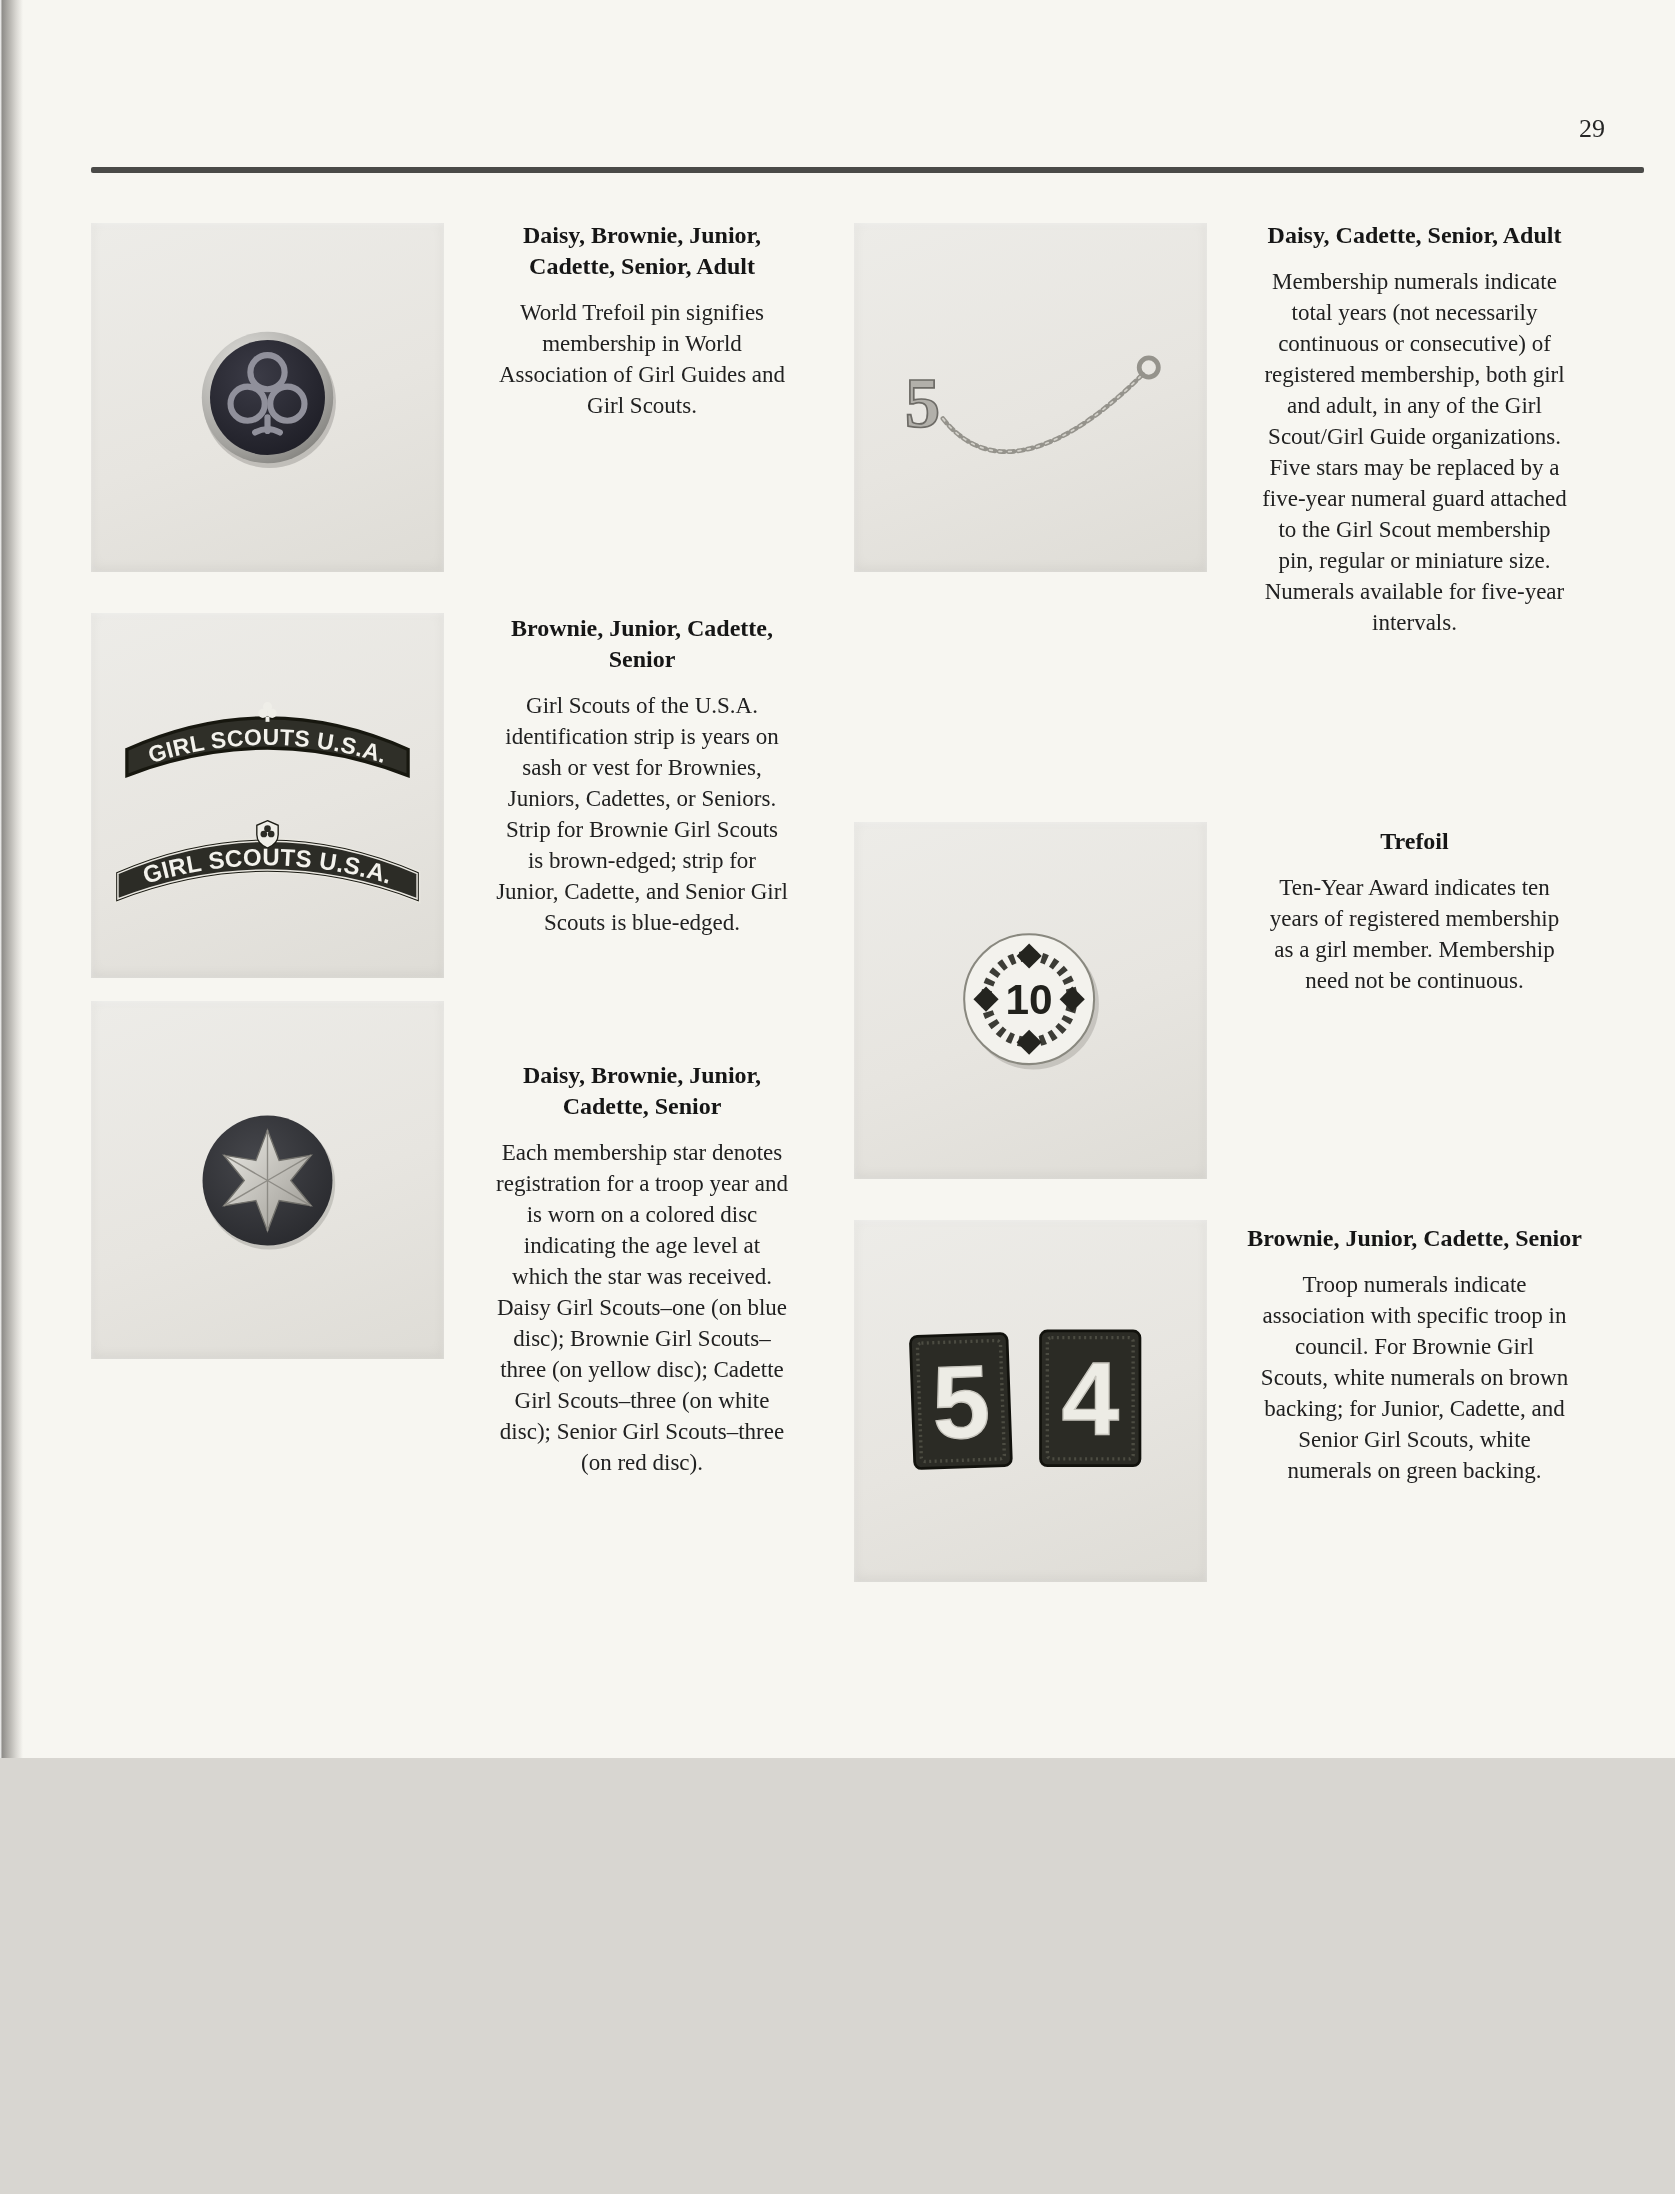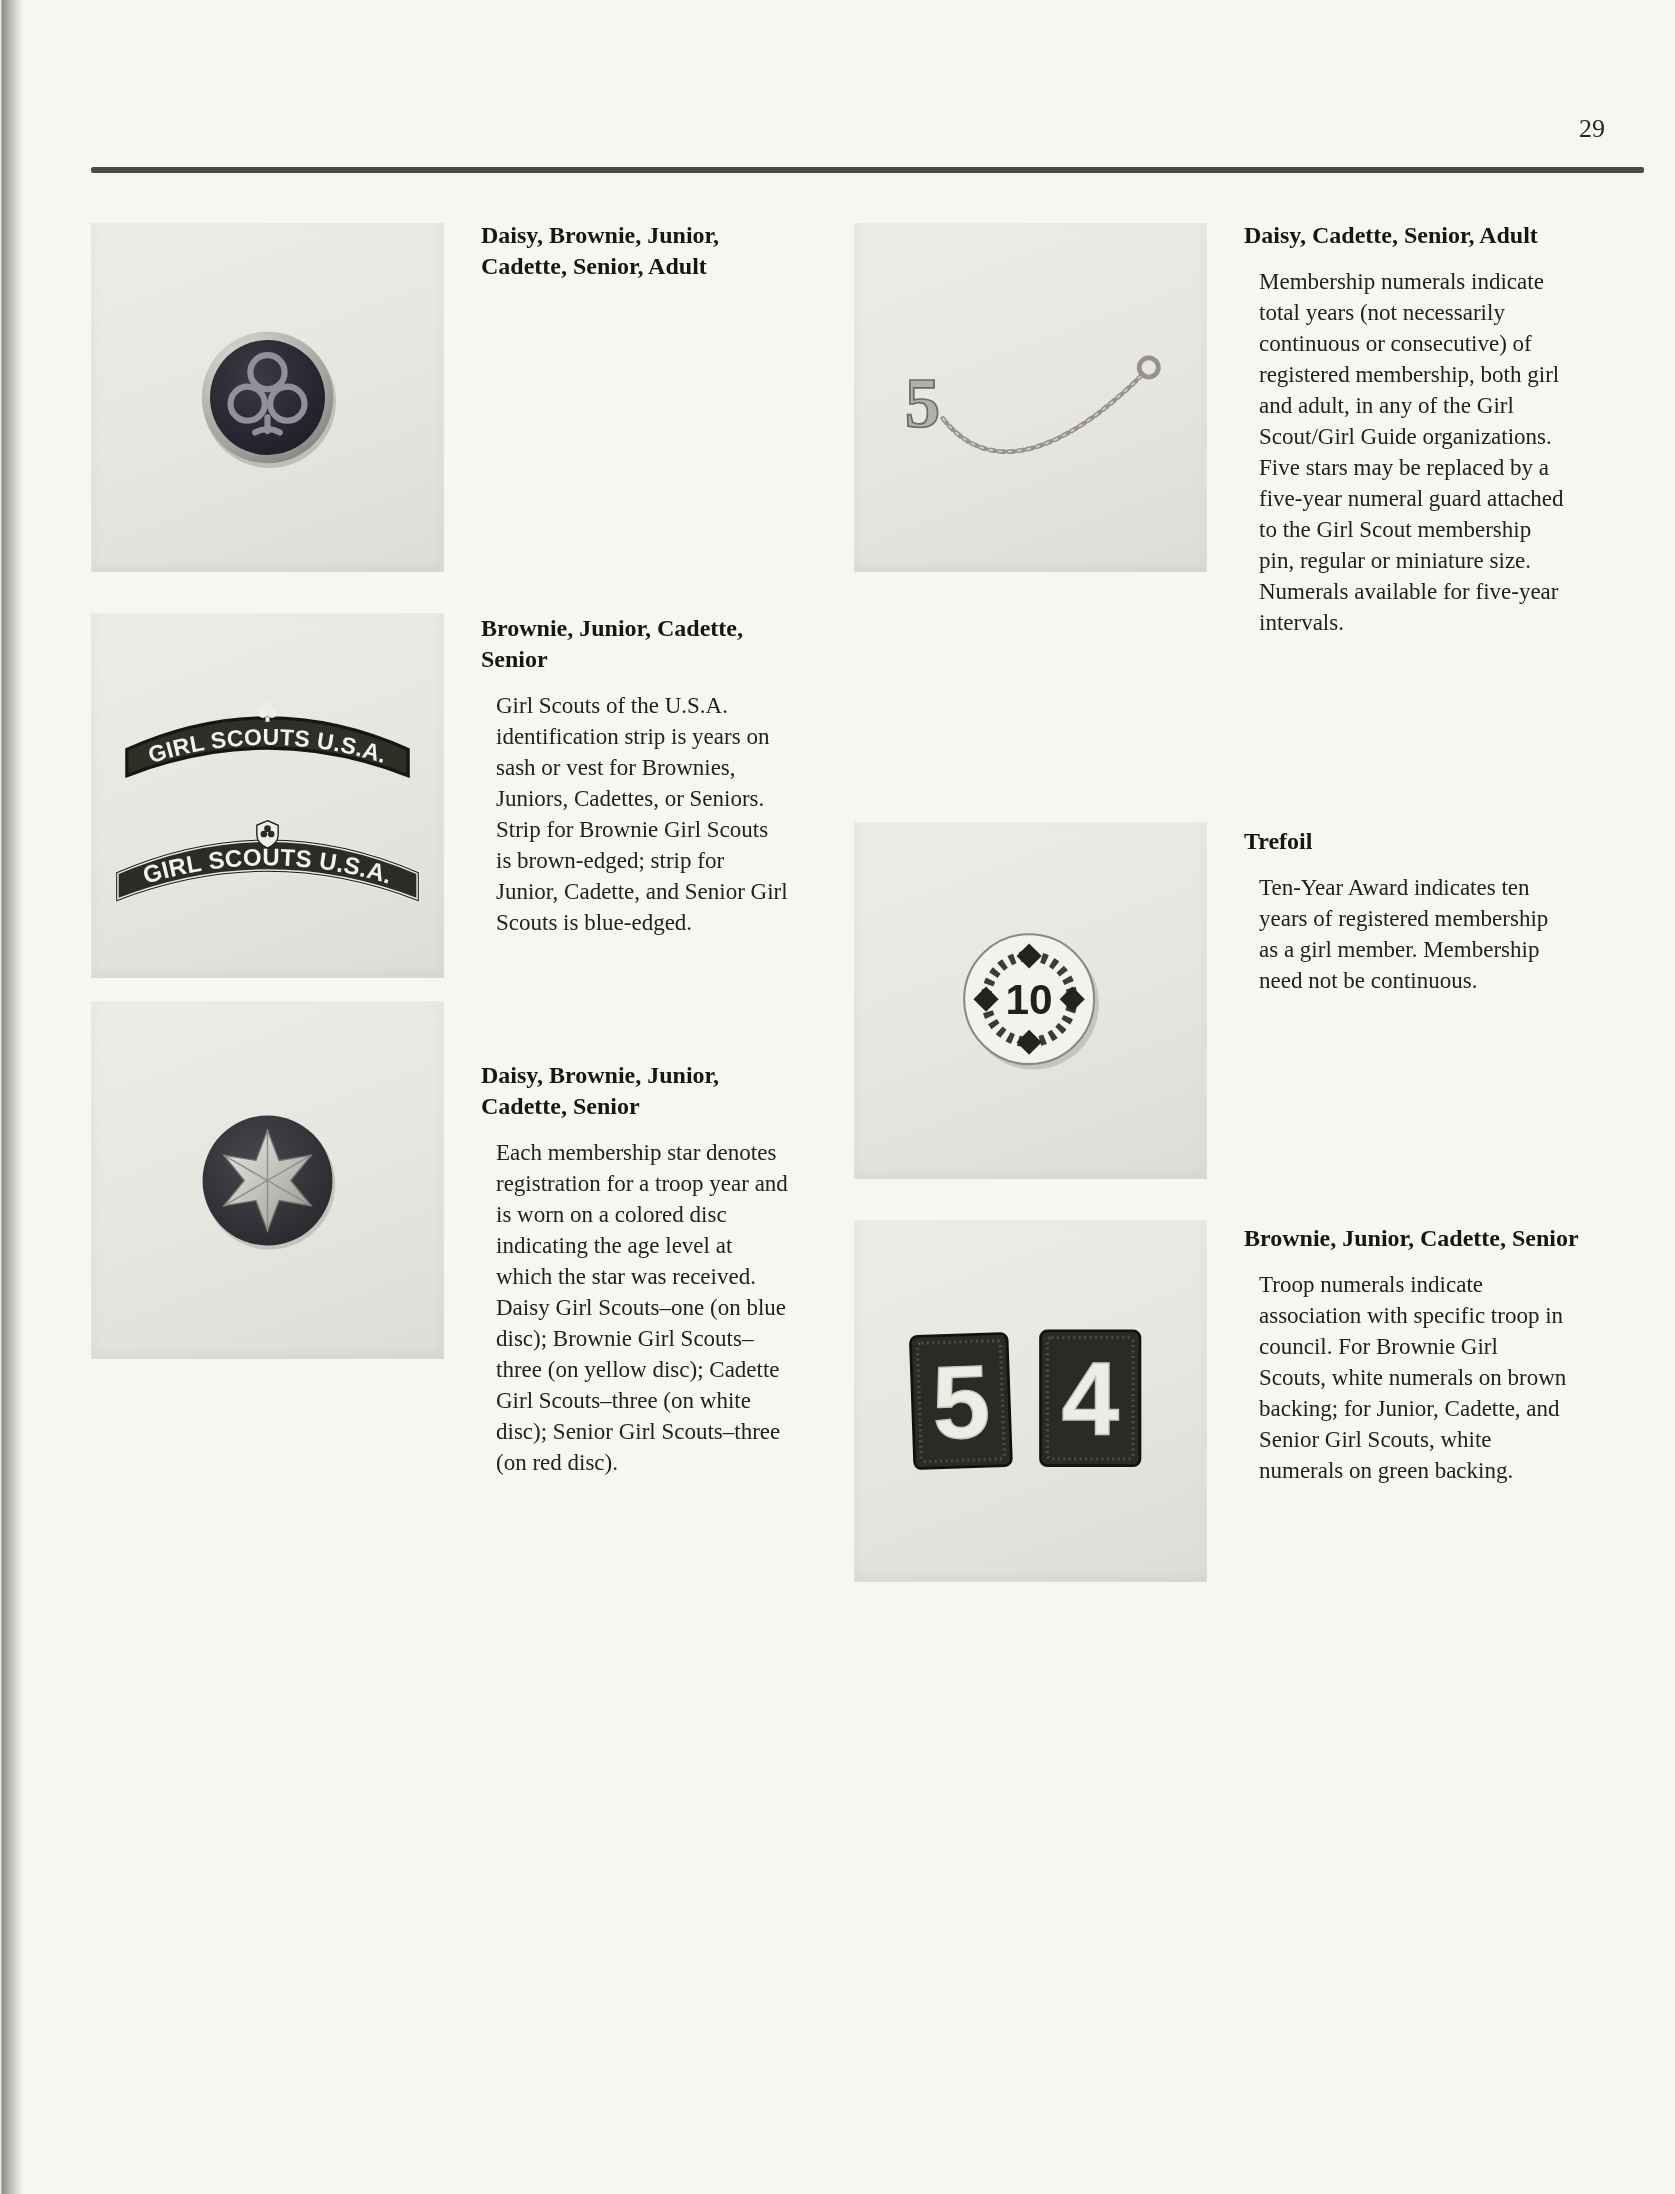--- a/index.html
+++ b/index.html
@@ -1,23 +1,24 @@
 <!DOCTYPE html>
 <html lang="en" style="font-size:11px"><head>
 <meta charset="utf-8">
 <style>
   * { margin:0; padding:0; box-sizing:border-box; }
   html,body { background:#d8d6d1; }
   .page {
     position:relative;
-    width:1676px; height:2194px;
+    width:1676px; height:1758px;
     background:#f7f6f1;
     font-family:"Liberation Serif", serif;
     color:#1e1e1e;
     overflow:hidden;
+    text-align:center;
   }
   .scan-edge {
     position:absolute; left:0; top:0; bottom:0; width:23px;
     background:linear-gradient(90deg,#ffffff 0%,#908e8a 10%,#b5b3ae 40%,#d9d7d2 70%,rgba(247,246,241,0) 100%);
   }
   .page-number {
     position:absolute; top:115px; right:71px;
     font-size:26px; line-height:27px; color:#262626;
   }
   .rule {
@@ -164,20 +165,21 @@
       <g>
         <rect x="224" y="42" width="146" height="198" rx="10" fill="#2b2b25" stroke="#12120d" stroke-width="4"></rect>
         <rect x="234" y="52" width="126" height="178" rx="6" fill="none" stroke="#4c4c42" stroke-width="5" stroke-dasharray="3 5"></rect>
         <text x="297" y="195" text-anchor="middle" font-family="'Liberation Sans',sans-serif" font-size="152" font-weight="bold" fill="#edece5" stroke="#c7c5bd" stroke-width="2">4</text>
       </g>
     </svg>
   </div>
 
   <section class="entry" style="left:481px; top:220px;">
     <h3>Daisy, Brownie, Junior, Cadette, Senior, Adult</h3>
+    <p>World Trefoil pin signifies membership in World Association of Girl Guides and Girl Scouts.</p>
   </section>
 
   <section class="entry" style="left:481px; top:613px;">
     <h3>Brownie, Junior, Cadette, Senior</h3>
     <p>Girl Scouts of the U.S.A. identification strip is years on sash or vest for Brownies, Juniors, Cadettes, or Seniors. Strip for Brownie Girl Scouts is brown-edged; strip for Junior, Cadette, and Senior Girl Scouts is blue-edged.</p>
   </section>
 
   <section class="entry" style="left:481px; top:1060px;">
     <h3>Daisy, Brownie, Junior, Cadette, Senior</h3>
     <p>Each membership star denotes registration for a troop year and is worn on a colored disc indicating the age level at which the star was received. Daisy Girl Scouts–one (on blue disc); Brownie Girl Scouts–three (on yellow disc); Cadette Girl Scouts–three (on white disc); Senior Girl Scouts–three (on red disc).</p>

